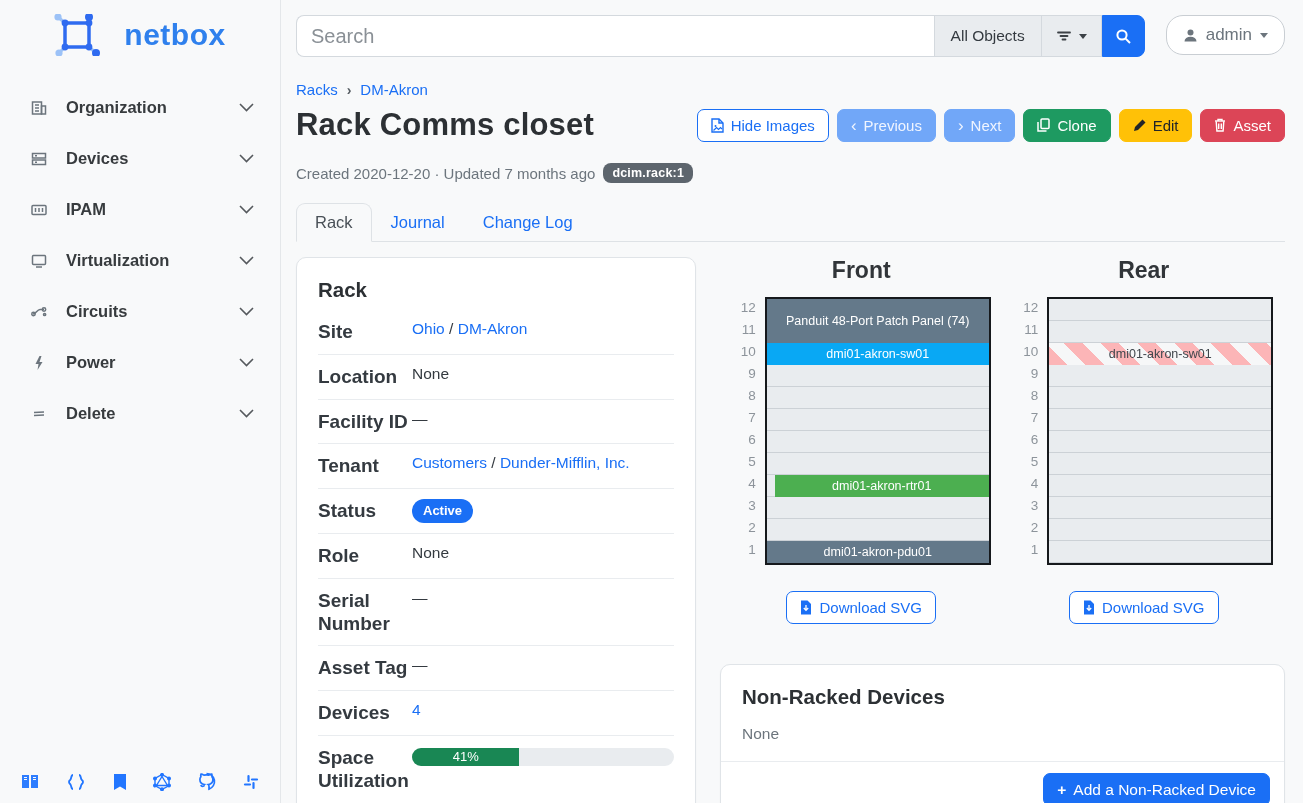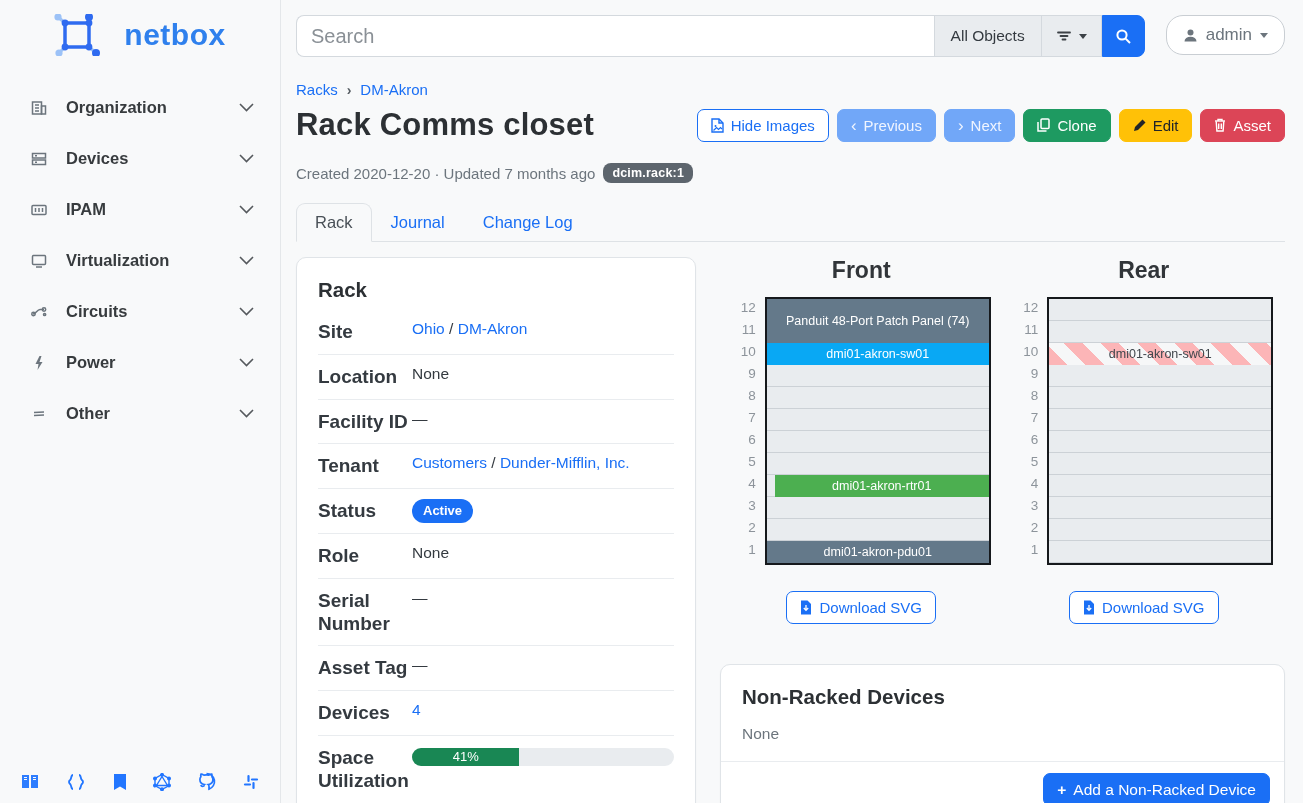--- a/index.html
+++ b/index.html
@@ -271,21 +271,21 @@
           </svg>
       </span>
     </div>
     <div class="nav-item">
       <span class="nav-ic">
         <svg width="18" height="18" viewBox="0 0 18 18" fill="none" stroke="#6c757d" stroke-width="1.5">
           <line x1="4" y1="7.5" x2="14" y2="7"></line>
             <line x1="4" y1="10.5" x2="14" y2="10"></line>
         </svg>
       </span>
-      <span class="nav-label">Other</span>
+      <span class="nav-label">Delete</span>
       <span class="chev">
         <svg width="15" height="9" viewBox="0 0 15 9" fill="none" stroke="#55595d" stroke-width="1.6">
             <polyline points="1,1 7.5,7.5 14,1"></polyline>
           </svg>
       </span>
     </div>
   </nav>
 
   <div class="side-footer">
     <span class="f-ic">

